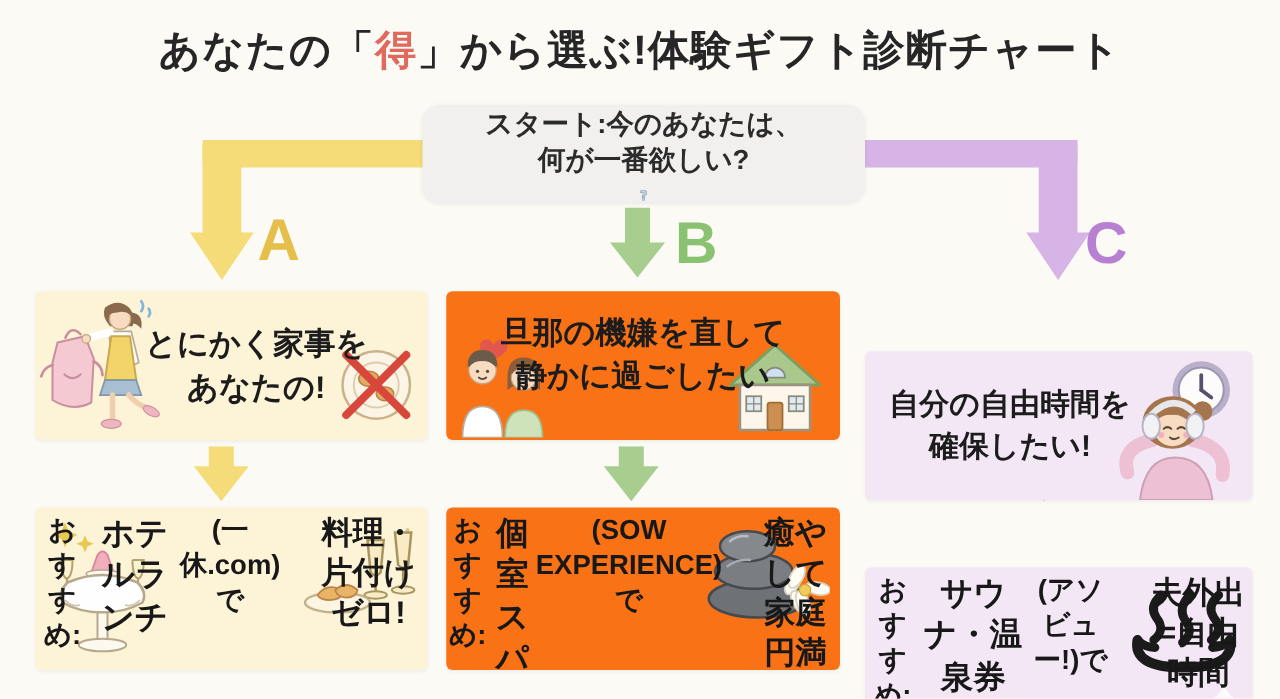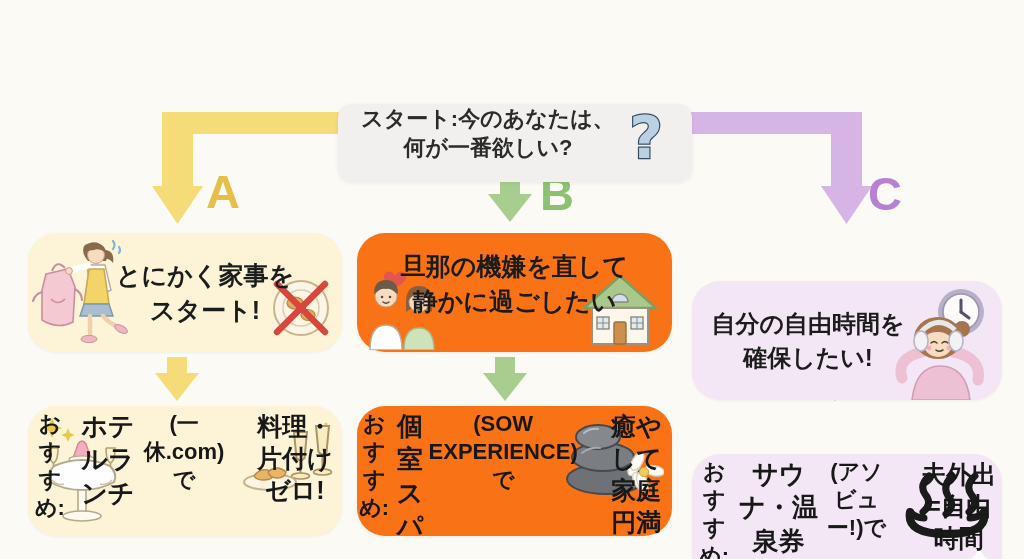--- a/index.html
+++ b/index.html
@@ -6,31 +6,32 @@
   .canvas{
     position:relative;width:1024px;height:559px;background:#fbfaf5;
     font-family:"Liberation Sans","DejaVu Sans",sans-serif;overflow:hidden;
   }
   .title{
     position:absolute;top:18px;left:0;width:100%;text-align:center;
     font-size:33px;font-weight:900;color:#262626;letter-spacing:1px;white-space:nowrap;
   }
   .title .hl{color:#e06a5e;}
   .start-box{
-    position:absolute;left:338px;top:104px;width:354px;height:78px;background:#f1f0ee;
-    border-radius:14px;display:flex;align-items:flex-start;justify-content:center;gap:8px;
+    position:absolute;left:338px;top:84px;width:354px;height:78px;background:#f1f0ee;
+    border-radius:14px;display:flex;align-items:center;justify-content:center;gap:8px;
     box-shadow:0 1px 4px rgba(0,0,0,.07);
+    flex-direction:column;
   }
   .start-text{font-weight:bold;font-size:22px;color:#2b2b2b;text-align:center;line-height:1.32;}
   .elbow,.mid-arrow{position:absolute;}
   .branch-label{position:absolute;font-size:47px;font-weight:bold;line-height:1;}
   .label-a{left:206px;top:168px;color:#e6bf4a;}
   .label-b{left:540px;top:170px;color:#8bc271;}
   .label-c{left:868px;top:170px;color:#b780d2;}
-  .box{position:absolute;border-radius:28px;box-shadow:0 1px 3px rgba(0,0,0,.05);}
+  .box{position:absolute;border-radius:5px;box-shadow:0 1px 3px rgba(0,0,0,.05);}
   .qbox{top:233px;height:119px;}
   .rbox{top:406px;height:130px;}
   .box-a{background:#fdf3d6;}
   .box-b{background:#f97316;}
   .box-c{background:#f3e7f5;}
   .col-a{left:28px;width:314px;}
   .col-b{left:357px;width:315px;}
   .col-c{left:692px;width:310px;margin-top:48px;}
   .qtext{
     position:absolute;top:0;bottom:0;display:flex;flex-direction:column;justify-content:center;
@@ -47,20 +48,23 @@
   .r2{font-size:26px;}
   .r3{font-size:22px;}
   .r4{font-size:25px;padding-left:23px;}
   .icon{position:absolute;z-index:1;}
 </style>
 </head>
 <body>
 
 <div class="canvas">
 
+  <div class="title">
+    <span>あなたの「</span><span class="hl">得</span><span>」から選ぶ!体験ギフト診断チャート</span>
+  </div>
 
   <svg class="elbow" style="left:152px;top:110px" width="200" height="122" viewBox="0 0 200 122">
     <rect x="10" y="2" width="190" height="22" rx="5" fill="#f5dc78"></rect>
     <rect x="10" y="2" width="31" height="80" fill="#f5dc78"></rect>
     <polygon points="0,76 51,76 25.5,114" fill="#f5dc78"></polygon>
   </svg>
 
   <svg class="elbow" style="left:486px;top:166px" width="48" height="60" viewBox="0 0 48 60">
     <rect x="14" y="0" width="20" height="32" fill="#a8ce8f"></rect>
     <polygon points="2,28 46,28 24,56" fill="#a8ce8f"></polygon>
@@ -114,21 +118,21 @@
       <path d="M56,28 Q44,30 38,33" stroke="#ffffff" stroke-width="6" fill="none" stroke-linecap="round"></path>
       <circle cx="37" cy="33" r="3.4" fill="#f8dcc2" stroke="#c9a27e" stroke-width="1"></circle>
       <path d="M57,31 L72,31 L77,66 L52,66 Z" fill="#f3d469" stroke="#caa94f" stroke-width="1.6"></path>
       <path d="M52,66 L77,66 L81,78 L48,78 Z" fill="#a8bfd3" stroke="#8096ab" stroke-width="1.4"></path>
       <path d="M58,78 L58,96 M71,78 Q78,86 85,88" stroke="#f0cfae" stroke-width="4.4" fill="none" stroke-linecap="round"></path>
       <ellipse cx="57" cy="101" rx="8" ry="3.6" fill="#eeb7c0" stroke="#cf93a0" stroke-width="1"></ellipse>
       <ellipse cx="89" cy="91" rx="7" ry="3.4" fill="#eeb7c0" stroke="#cf93a0" stroke-width="1" transform="rotate(28 89 91)"></ellipse>
     </svg>
     <div class="qtext qtext-a">
       <div>とにかく家事を</div>
-      <div>スタート!</div>
+      <div>あなたの!</div>
     </div>
     <svg class="icon" style="right:8px;top:42px" width="66" height="66" viewBox="0 0 66 66">
       <circle cx="33" cy="33" r="27" fill="#fcf4e4" stroke="#c9b38c" stroke-width="2"></circle>
       <circle cx="33" cy="33" r="18" fill="none" stroke="#dccdae" stroke-width="1.5"></circle>
       <ellipse cx="27" cy="28" rx="8" ry="6" fill="#e2aa62" stroke="#b98443" stroke-width="1.2"></ellipse>
       <ellipse cx="40" cy="40" rx="7" ry="5.5" fill="#e2aa62" stroke="#b98443" stroke-width="1.2"></ellipse>
       <circle cx="43" cy="25" r="1.6" fill="#c9b38c"></circle>
       <circle cx="23" cy="42" r="1.6" fill="#c9b38c"></circle>
       <g stroke="#d8473c" stroke-width="6.4" stroke-linecap="round">
         <line x1="9" y1="9" x2="57" y2="57"></line>

